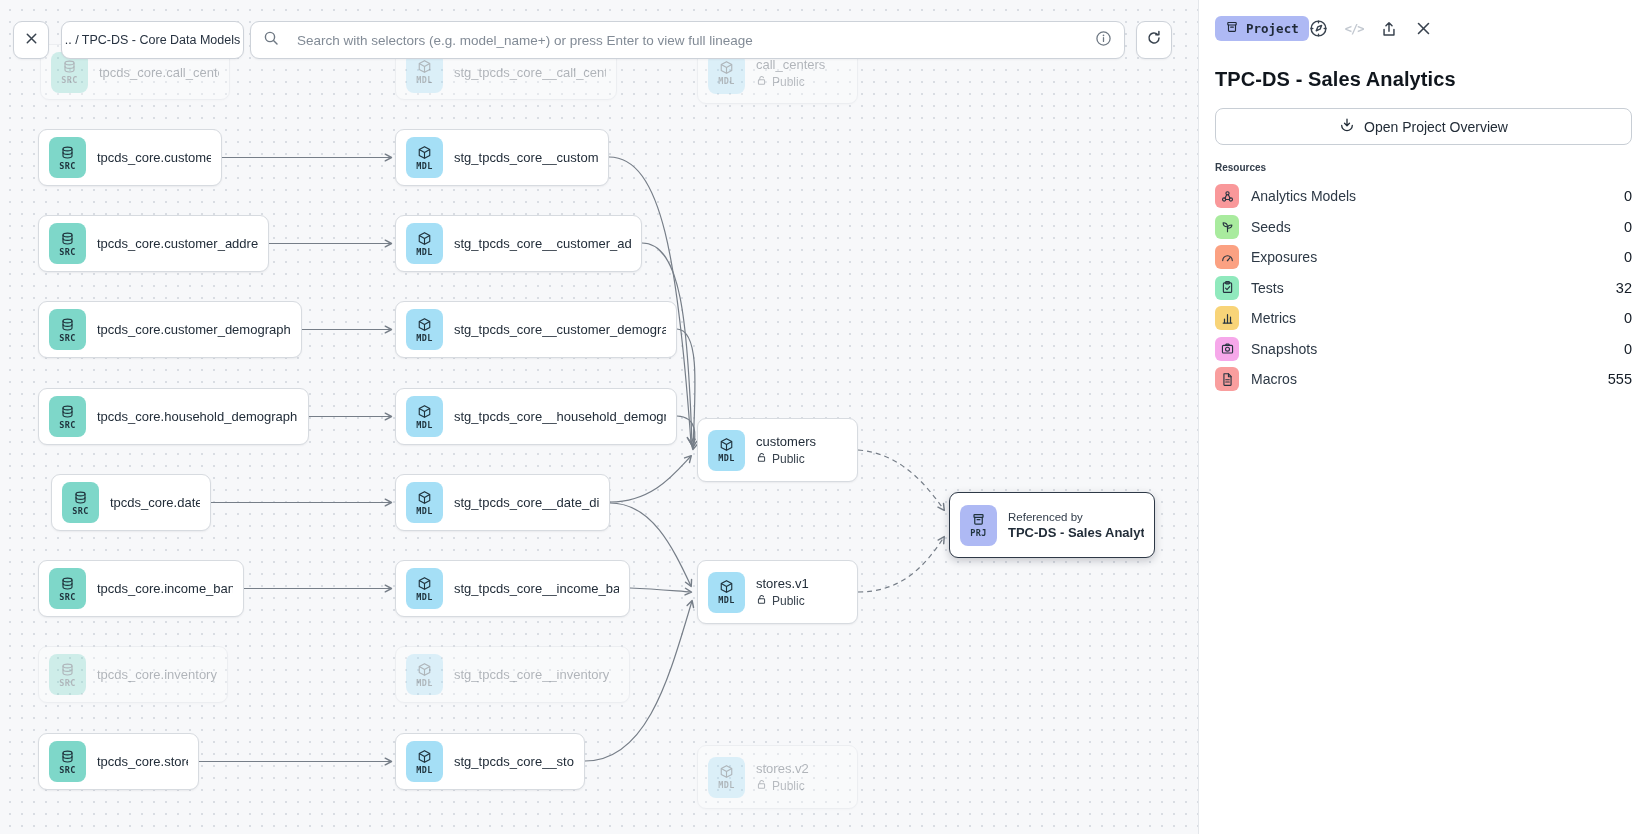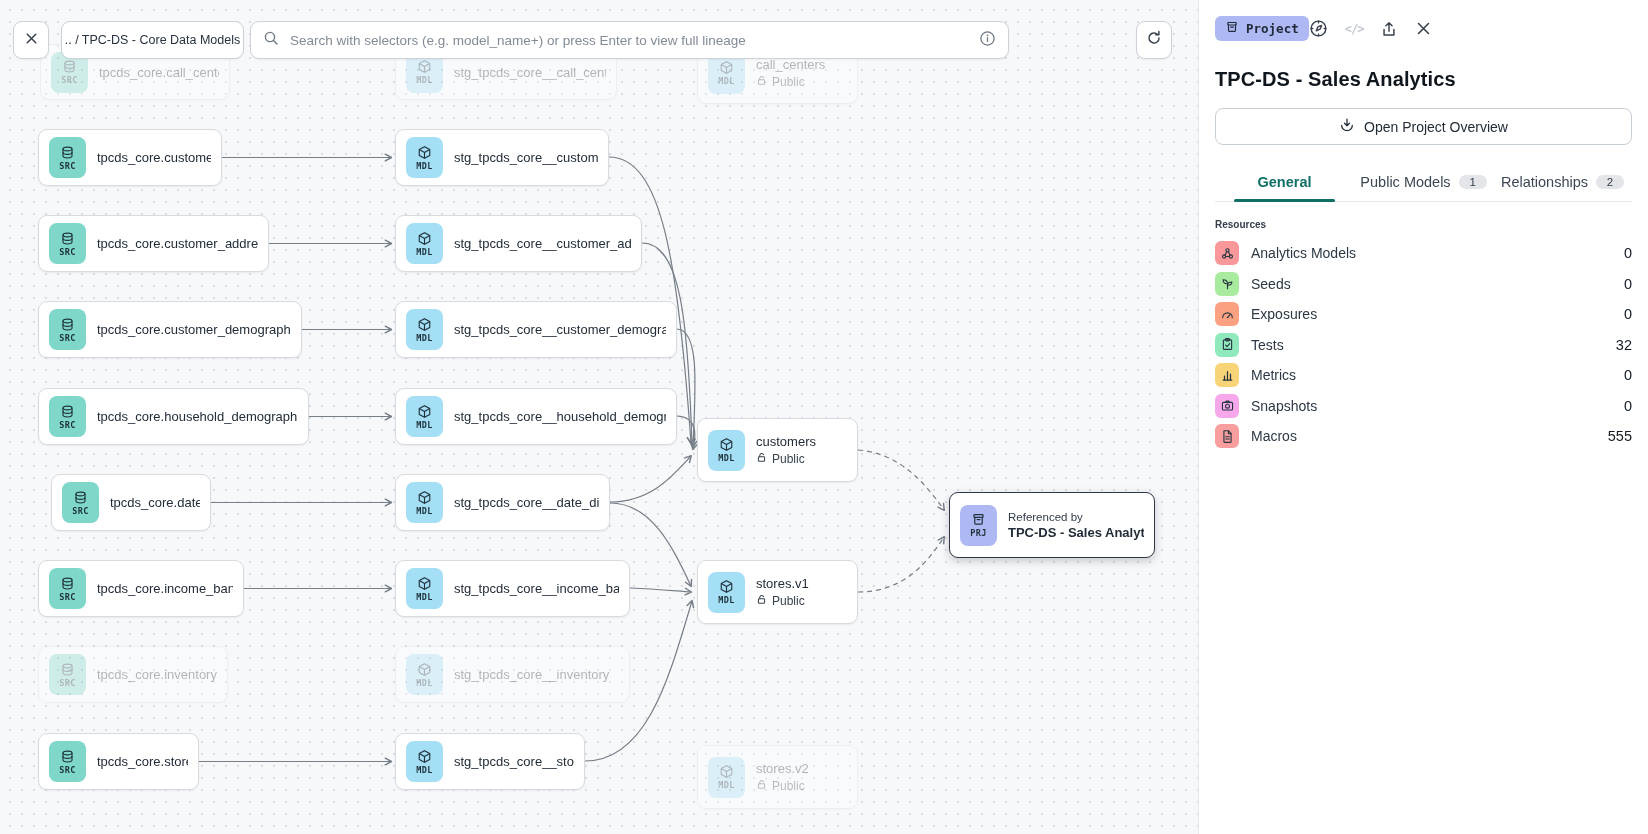--- a/index.html
+++ b/index.html
@@ -36,21 +36,21 @@
   .nsub{display:flex;align-items:center;gap:5px;margin-top:3px;font-size:12px;color:#39434E;text-align:center;}
   .nsub svg{flex:0 0 auto;}
   
   .toolbar{position:absolute;left:0;top:0;width:1198px;height:0;z-index:5;}
   .tb-box{
     position:absolute;top:21px;height:38px;background:#fff;border:1px solid #CDD2D9;border-radius:9px;
     box-sizing:border-box;display:flex;align-items:center;box-shadow:0 1px 2px rgba(16,24,40,.05);
   }
   .tb-close{left:13px;width:36px;justify-content:center;color:#38424E;cursor:pointer;padding:0;}
   .tb-breadcrumb{left:61px;width:183px;justify-content:center;font-size:12.5px;color:#273240;cursor:pointer;}
-  .tb-search{left:250px;width:759px;padding:0 12px;gap:9px;color:#6E7883;}
+  .tb-search{left:250px;width:875px;padding:0 12px;gap:16px;color:#6E7883;}
   .tb-search input{
     flex:1;border:none;outline:none;font-size:13.5px;color:#232E3A;background:transparent;
     font-family:"Liberation Sans","DejaVu Sans",sans-serif;
   }
   .tb-search input::placeholder{color:#828B96;}
   .tb-refresh{left:1136px;width:36px;justify-content:center;color:#38424E;cursor:pointer;padding:0;}
   button.tb-box{font:inherit;}
   
   .panel{
     position:absolute;left:1198px;top:0;width:450px;height:834px;background:#fff;
@@ -519,33 +519,20 @@
   <button class="overview-btn">
     <span>
       <svg width="16" height="16" viewBox="0 0 16 16" fill="none" stroke="currentColor" stroke-width="1.3" stroke-linecap="round" stroke-linejoin="round">
           <path d="M8 2.2v6.4M5.5 6.2L8 8.7l2.5-2.5"></path>
           <path d="M2.7 8.4a5.3 5.3 0 0 0 10.6 0"></path>
         </svg>
     </span>
     <span>Open Project Overview</span>
   </button>
 
-  <div class="tabs">
-    <div class="tab active">
-      <span>General</span>
-    </div>
-    <div class="tab">
-      <span>Public Models</span>
-      <span class="tab-badge">1</span>
-    </div>
-    <div class="tab">
-      <span>Relationships</span>
-      <span class="tab-badge">2</span>
-    </div>
-  </div>
 
   <div class="res-heading">Resources</div>
 
   <div class="res-rows">
     <div class="res-row">
       <span class="res-icon" style="background-color: rgb(249, 152, 154);">
         <svg width="15" height="15" viewBox="0 0 16 16" fill="none" stroke="currentColor" stroke-width="1.2" stroke-linecap="round">
             <circle cx="4.4" cy="11.2" r="1.7"></circle>
             <circle cx="11.6" cy="11.2" r="1.7"></circle>
             <circle cx="8" cy="4.6" r="1.7"></circle>

